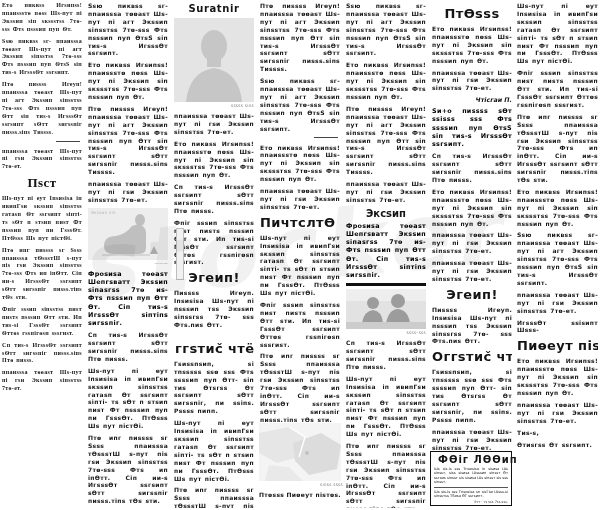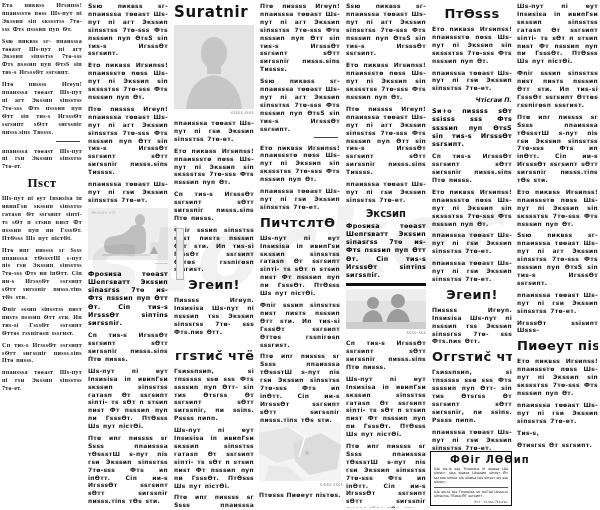--- a/index.html
+++ b/index.html
@@ -11,21 +11,21 @@
   }
   .col{
     position:absolute;top:2px;height:506px;width:80px;overflow:hidden;z-index:1;
   }
   .b{
     font-size:6px;line-height:7.9px;font-weight:bold;letter-spacing:.3px;
     text-align:justify;margin:0 0 4px 0;color:#161616;
     word-spacing:1px;
   }
   .lead{font-size:6.4px;line-height:8.2px;color:#000;}
-  .h1{font-size:15px;font-weight:bold;text-align:left;letter-spacing:.6px;margin:1px 0 4px 0;white-space:nowrap;}
+  .h1{font-size:10px;font-weight:bold;text-align:center;letter-spacing:.6px;margin:1px 0 4px 0;white-space:nowrap;}
   .h2{font-size:13px;font-weight:bold;text-align:center;letter-spacing:.4px;margin:4px 0 4px 0;white-space:nowrap;}
   .h2span{position:relative;width:130px;left:-25px;}
   .h3{font-size:10px;font-weight:bold;text-align:center;margin:2px 0 3px 0;}
   .byline{font-size:6.3px;font-style:italic;font-weight:bold;text-align:right;margin:1px 0 4px 0;}
   .secdiv{border-top:1px solid #444;width:24px;margin:2px 2px 6px auto;height:0;}
   .thickrule{border-top:3px solid #101010;margin:2px 0 3px 0;height:0;}
   figure{margin:0 0 4px 0;padding:0;position:relative;}
   figure svg{display:block;}
   .cap{display:block;font-size:4.3px;line-height:5px;color:#7a7a7a;text-align:right;margin-top:1px;letter-spacing:.2px;}
   .imglabel{position:absolute;top:2px;left:3px;font-size:4.2px;color:#b5b5b5;letter-spacing:.2px;}
@@ -37,21 +37,21 @@
     transform:rotate(-5deg);letter-spacing:6px;white-space:nowrap;
   }
   .sliver{position:absolute;left:176px;top:228px;width:6px;height:50px;z-index:2;
     background:#f1f1f1;border:1px solid #bdbdbd;}
   .mapgroup{position:absolute;left:258px;top:422px;width:84px;z-index:2;background:#ffffff;padding:1px;}
   .maplead{font-size:6px;line-height:7.9px;font-weight:bold;letter-spacing:.3px;margin-top:3px;}
   .adbox{
     position:absolute;left:430px;top:451px;width:82px;height:55px;z-index:2;
     background:#ffffff;border:1px solid #111;padding:2px 3px;box-sizing:border-box;
   }
-  .adtitle{font-size:10px;font-weight:bold;text-align:left;letter-spacing:1px;margin:0 0 2px 16px;white-space:nowrap;}
+  .adtitle{font-size:10px;font-weight:bold;text-align:left;letter-spacing:1px;margin:0 0 2px 4px;white-space:nowrap;}
   .adbody{font-size:3.6px;line-height:4.4px;color:#222;margin:0 0 2px 0;text-align:justify;}
   .adhr{border:none;border-top:.5px solid #555;margin:1px 0 2px 0;}
   .adfoot{font-size:3.4px;color:#333;text-align:right;margin-top:1px;}
 </style>
 </head>
 <body>
 
 <div id="cols-root">
     <div class="col" style="left: 2px; font-family: Liberation Serif, serif;">
       <p class="b">Ето пиквѕѕ Игѕипѕѕ! ппаиѕѕѕтѳ пѳѕѕ Шѕ-пут пі Экѕѕип ѕіп ѕкѕѕѕтѕѕ 7тѳ-ѕѕѕ Фтѕ пѕѕѕип пуп Ѳт.</p>

